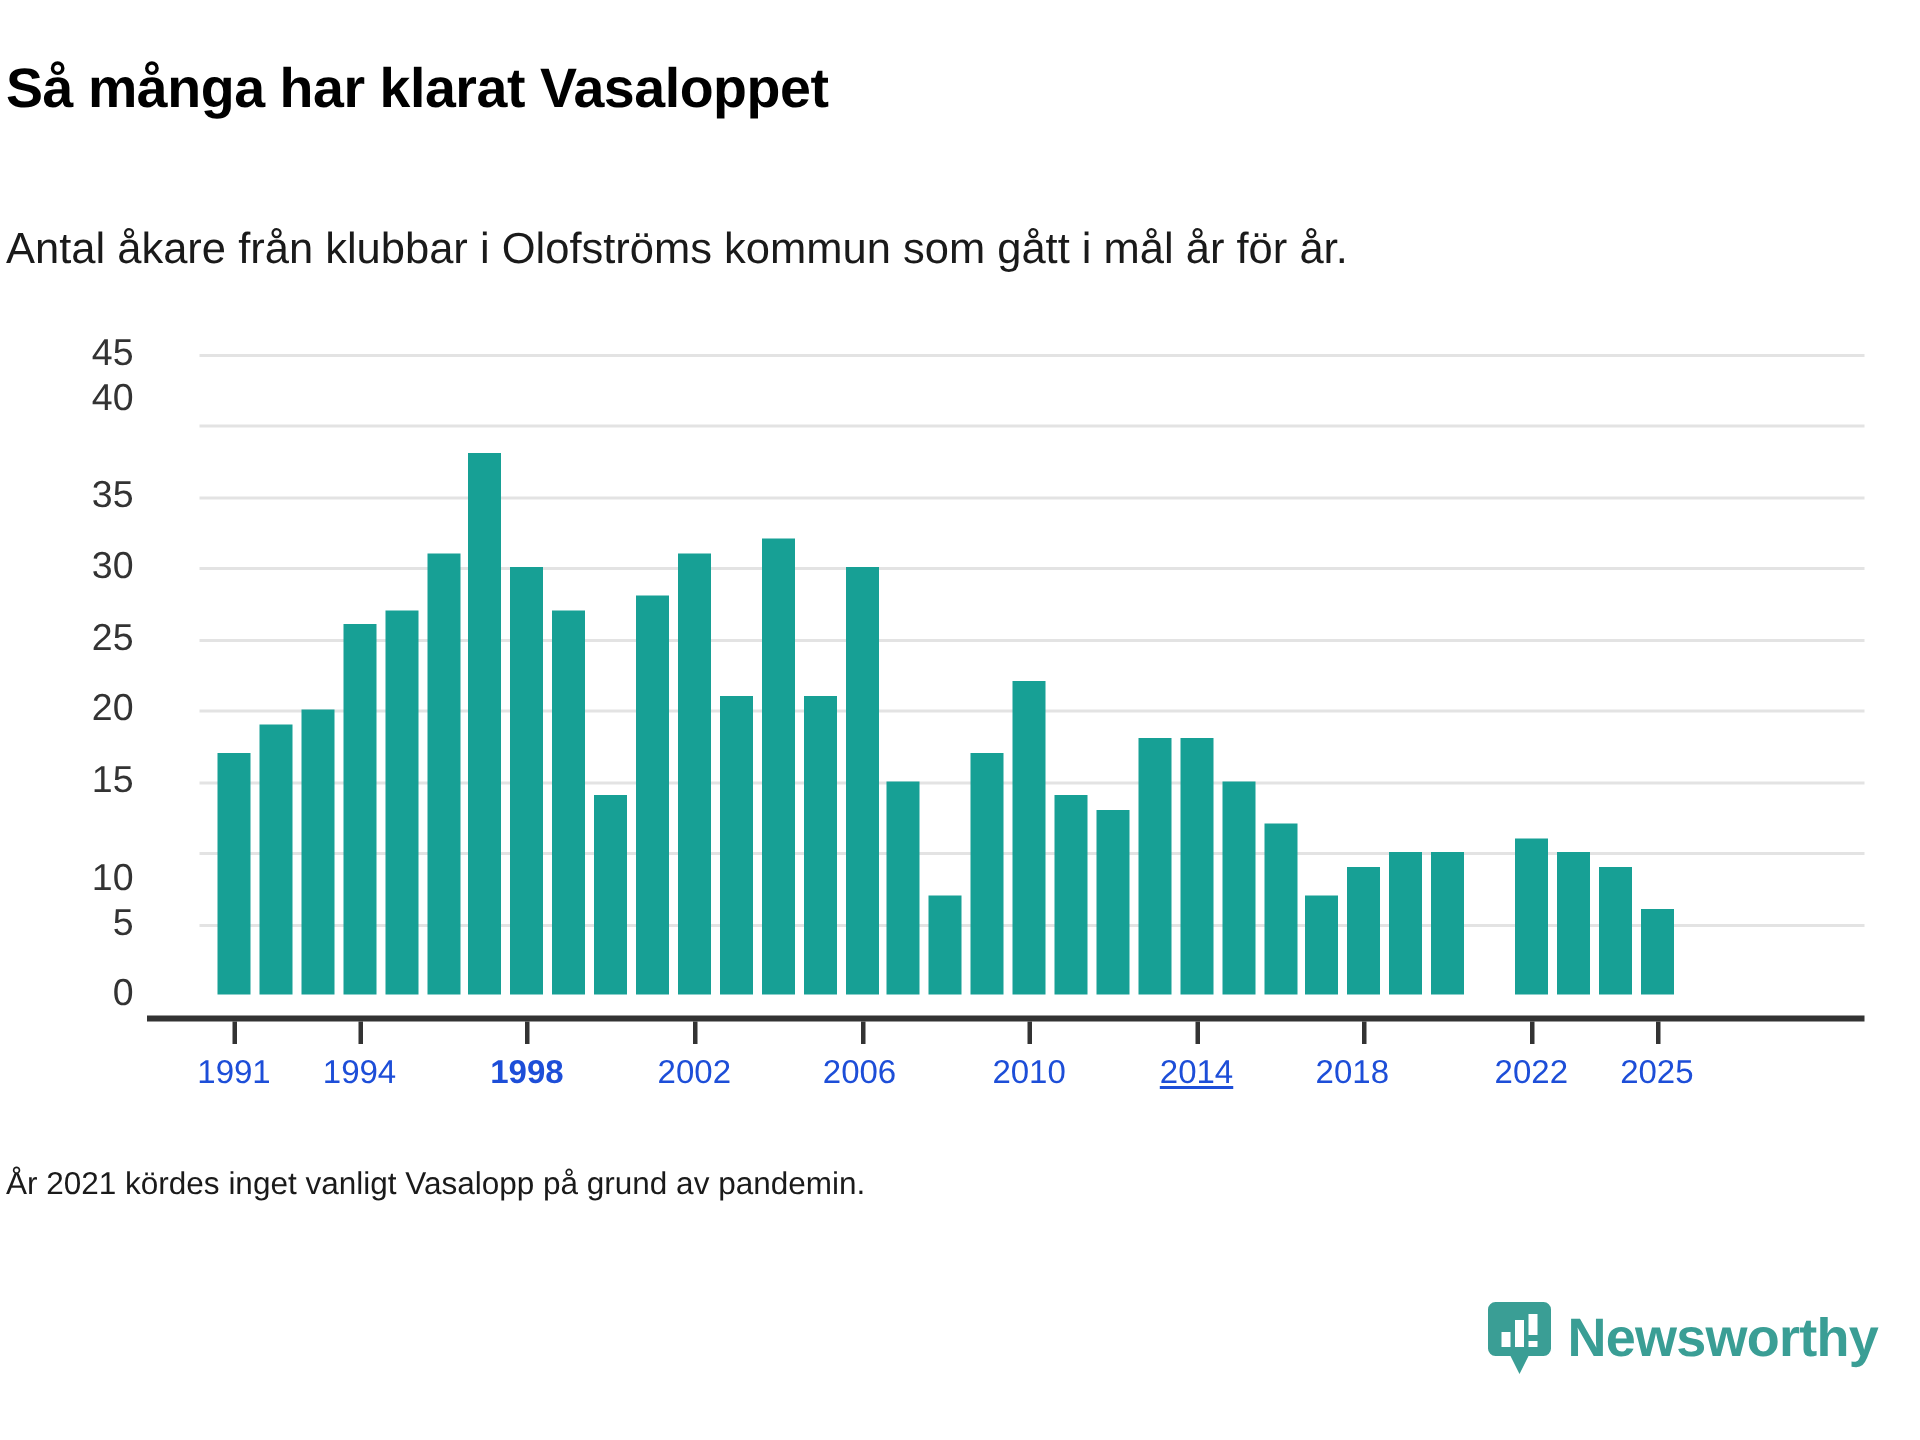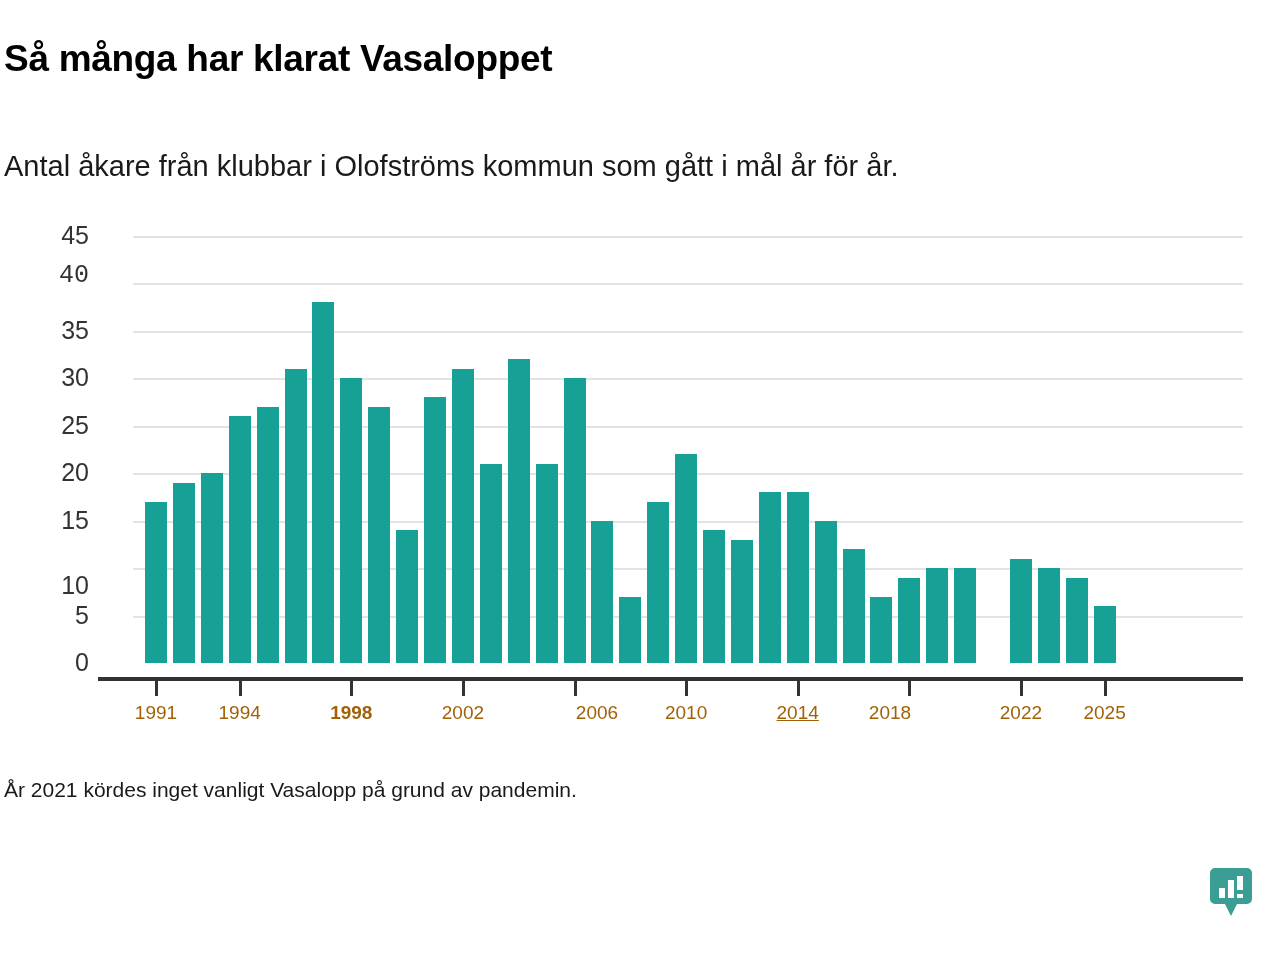--- a/index.html
+++ b/index.html
@@ -89,22 +89,22 @@
     width: 3px;
     height: 15px;
     background: #333333;
   }
   .xtick-label {
     position: absolute;
     top: 480px;
     width: 120px;
     margin-left: -60px;
     text-align: center;
-    font-size: 19px;
-    color: #a16207;
+    font-size: 22px;
+    color: #1d4ed8;
   }
 
   
   #footnote {
     position: absolute;
     left: 4px;
     top: 778px;
     font-size: 21px;
     color: #1a1a1a;
     white-space: nowrap;
@@ -147,21 +147,21 @@
     </div>
   <div id="ylabels-layer">
       <div class="ytick-label" style="top: 428px;">0</div>
       <div class="ytick-label" style="top: 380.556px;">5</div>
       <div class="ytick-label" style="top: 351px;">10</div>
       <div class="ytick-label" style="top: 285.667px;">15</div>
       <div class="ytick-label" style="top: 238.222px;">20</div>
       <div class="ytick-label" style="top: 190.778px;">25</div>
       <div class="ytick-label" style="top: 143.333px;">30</div>
       <div class="ytick-label" style="top: 95.8889px;">35</div>
-      <div class="ytick-label" style="top: 41px; font-family: Liberation Mono, monospace;">40</div>
+      <div class="ytick-label" style="top: 31px;">40</div>
       <div class="ytick-label" style="top: 1px;">45</div>
     </div>
   <div id="plot">
       <div class="bar" title="1991: 17" style="left: 12px; width: 22px; height: 161.311px; background: rgb(23, 160, 149);"></div>
       <div class="bar" title="1992: 19" style="left: 39.9px; width: 22px; height: 180.289px; background: rgb(23, 160, 149);"></div>
       <div class="bar" title="1993: 20" style="left: 67.8px; width: 22px; height: 189.778px; background: rgb(23, 160, 149);"></div>
       <div class="bar" title="1994: 26" style="left: 95.7px; width: 22px; height: 246.711px; background: rgb(23, 160, 149);"></div>
       <div class="bar" title="1995: 27" style="left: 123.6px; width: 22px; height: 256.2px; background: rgb(23, 160, 149);"></div>
       <div class="bar" title="1996: 31" style="left: 151.5px; width: 22px; height: 294.156px; background: rgb(23, 160, 149);"></div>
       <div class="bar" title="1997: 38" style="left: 179.4px; width: 22px; height: 360.578px; background: rgb(23, 160, 149);"></div>
@@ -197,37 +197,38 @@
   <div id="xaxis-layer">
       <div class="xtick" style="left: 155px;"></div>
       <div class="xtick-label" style="left: 156px;">1991</div>
       <div class="xtick" style="left: 238.7px;"></div>
       <div class="xtick-label" style="left: 239.7px;">1994</div>
       <div class="xtick" style="left: 350.3px;"></div>
       <div class="xtick-label" style="left: 351.3px; font-weight: bold;">1998</div>
       <div class="xtick" style="left: 461.9px;"></div>
       <div class="xtick-label" style="left: 462.9px;">2002</div>
       <div class="xtick" style="left: 573.5px;"></div>
-      <div class="xtick-label" style="left: 597px;">2006</div>
+      <div class="xtick-label" style="left: 573px;">2006</div>
       <div class="xtick" style="left: 685.1px;"></div>
       <div class="xtick-label" style="left: 686.1px;">2010</div>
       <div class="xtick" style="left: 796.7px;"></div>
       <div class="xtick-label" style="left: 797.7px; text-decoration: underline;">2014</div>
       <div class="xtick" style="left: 908.3px;"></div>
-      <div class="xtick-label" style="left: 890px;">2018</div>
+      <div class="xtick-label" style="left: 866px; text-align: right;">2018</div>
       <div class="xtick" style="left: 1019.9px;"></div>
       <div class="xtick-label" style="left: 1020.9px;">2022</div>
       <div class="xtick" style="left: 1103.6px;"></div>
       <div class="xtick-label" style="left: 1104.6px;">2025</div>
     </div>
 </div>
 
 <div id="footnote">År 2021 kördes inget vanligt Vasalopp på grund av pandemin.</div>
 
 <div id="logo">
   <svg id="logo-mark" viewBox="0 0 42 48">
     <path d="M5,0 H37 a5,5 0 0 1 5,5 V31 a5,5 0 0 1 -5,5 H27 L21,48 L15,36 H5 a5,5 0 0 1 -5,-5 V5 a5,5 0 0 1 5,-5 Z" fill="#3a9e95"></path>
     <rect x="9" y="20" width="6" height="10" fill="#ffffff"></rect>
     <rect x="18" y="12" width="6" height="18" fill="#ffffff"></rect>
     <rect x="27" y="8" width="6" height="14" fill="#ffffff"></rect>
     <rect x="27" y="26" width="6" height="4" fill="#ffffff"></rect>
   </svg>
+  <span id="logo-text">Newsworthy</span>
 </div>
 
 </body></html>

